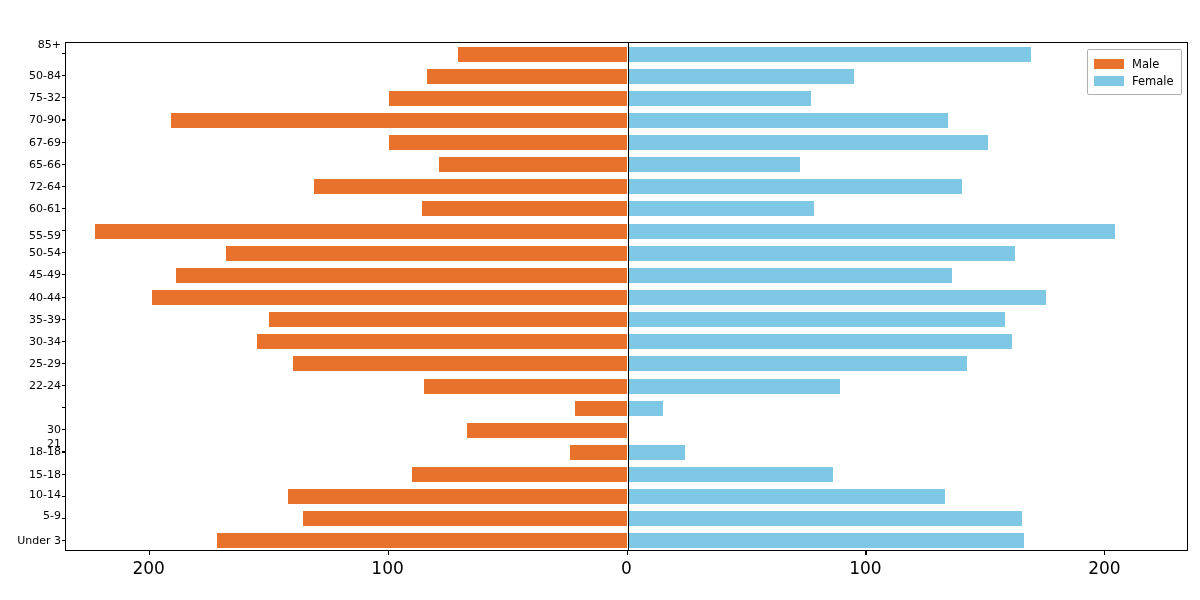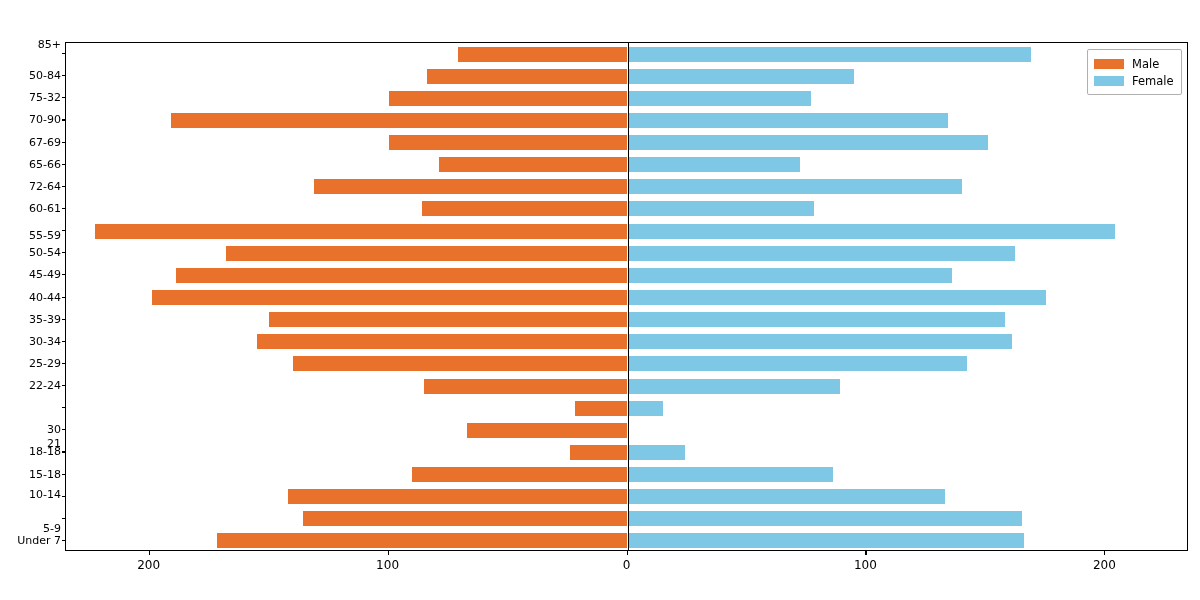--- a/index.html
+++ b/index.html
@@ -81,21 +81,21 @@
   .xtick-mark {
     position: absolute;
     top: 551px;
     width: 1.1px;
     height: 4px;
     background: #000000;
   }
   .xtick-label {
     position: absolute;
     top: 558px;
-    font-size: 12px;
+    font-size: 17px;
     color: #000000;
     transform: translateX(-50%);
     white-space: nowrap;
   }
   #legend {
     position: absolute;
     left: 1087px;
     top: 49px;
     border: 0.9px solid #b0b0b0;
     border-radius: 2px;
@@ -172,23 +172,23 @@
         <div class="bar male" style="left: 322.564px; width: 238.936px; top: 47.8261px; background: rgb(232, 114, 44);"></div>
         <div class="bar female" style="left: 561.5px; width: 183.981px; top: 47.8261px; background: rgb(126, 200, 230);"></div>
         <div class="bar male" style="left: 360.794px; width: 200.706px; top: 25.6957px; background: rgb(232, 114, 44);"></div>
         <div class="bar female" style="left: 561.5px; width: 226.989px; top: 25.6957px; background: rgb(126, 200, 230);"></div>
         <div class="bar male" style="left: 391.855px; width: 169.645px; top: 3.56522px; background: rgb(232, 114, 44);"></div>
         <div class="bar female" style="left: 561.5px; width: 403.802px; top: 3.56522px; background: rgb(126, 200, 230);"></div>
       </div>
   </div>
 
   <div id="y-axis">
-      <div class="ytick-label" style="top: 539.935px;">Under 7</div>
+      <div class="ytick-label" style="top: 539.935px;">Under 3</div>
       <div class="ytick-mark" style="top: 539.935px;"></div>
-      <div class="ytick-label" style="top: 528px; margin-left: 48px;">5-9</div>
+      <div class="ytick-label" style="top: 515px; margin-left: 48px;">5-9</div>
       <div class="ytick-mark" style="top: 517.804px;"></div>
       <div class="ytick-label" style="top: 494px;">10-14</div>
       <div class="ytick-mark" style="top: 495.674px;"></div>
       <div class="ytick-label" style="top: 473.543px;">15-18</div>
       <div class="ytick-mark" style="top: 473.543px;"></div>
       <div class="ytick-label" style="top: 451.413px;">18-18</div>
       <div class="ytick-mark" style="top: 451.413px;"></div>
       <div class="ytick-label" style="top: 429.283px;">30</div>
       <div class="ytick-mark" style="top: 429.283px;"></div>
       <div class="ytick-label" style="top: 407.152px; margin-top: 36px;">21</div>

